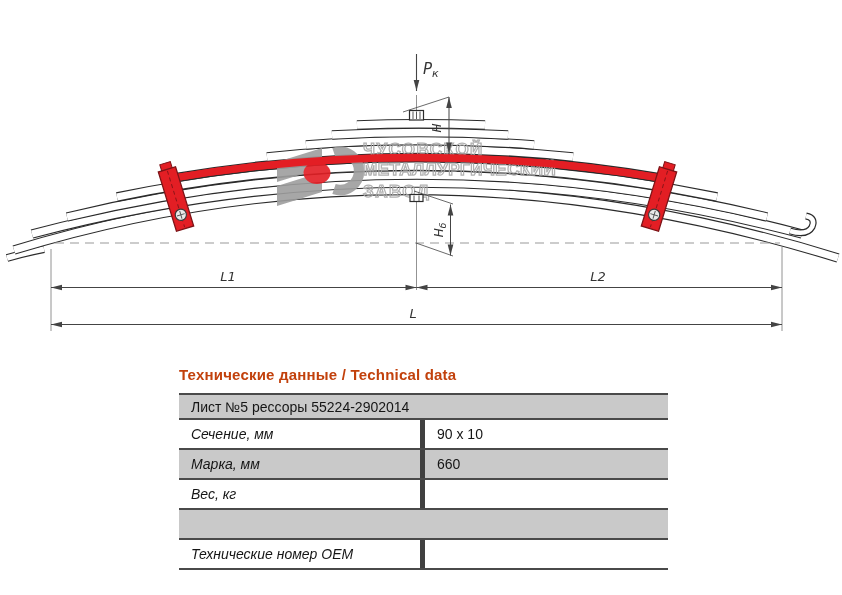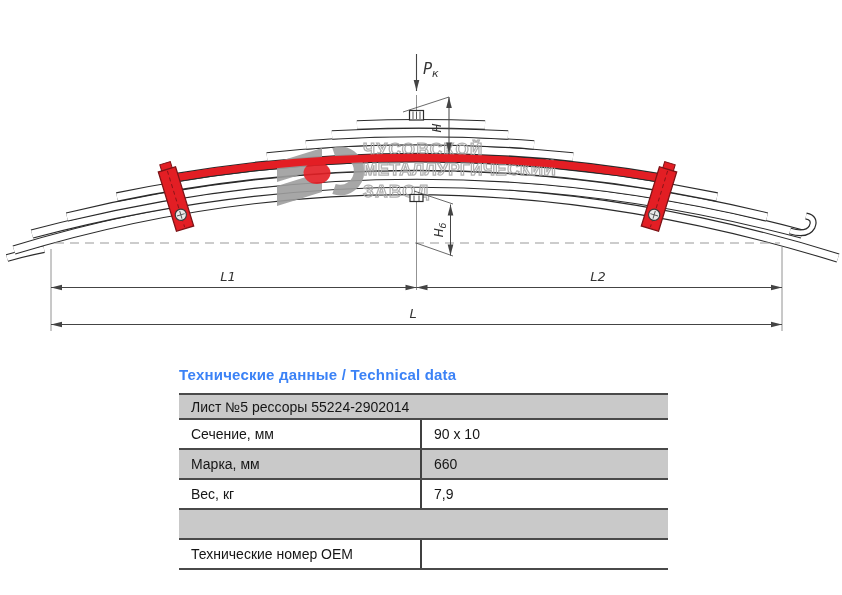--- a/index.html
+++ b/index.html
@@ -5,28 +5,28 @@
   html,body { margin:0; padding:0; background:#ffffff; }
   .stage {
     position:relative; width:842px; height:595px; background:#ffffff;
     font-family:"Liberation Sans", sans-serif; overflow:hidden;
   }
   svg.drawing { position:absolute; left:0; top:0; }
   .dimtext { font-family:"DejaVu Sans", sans-serif; font-style:italic; fill:#333333; }
   .wmtext { font-family:"Liberation Sans", sans-serif; font-weight:bold; fill:none; stroke:#a8a8a8; stroke-width:1.25px; }
 
   .tech { position:absolute; left:179px; top:366px; width:489px; }
-  .tech-title { color:#3b82f6; font-weight:bold; font-size:15px; margin:0 0 10px 0; letter-spacing:0.2px; }
+  .tech-title { color:#c2410c; font-weight:bold; font-size:15px; margin:0 0 10px 0; letter-spacing:0.2px; }
   .tbl { border-bottom:2px solid #4a4a4a; }
   .tr { display:flex; align-items:stretch; border-top:2px solid #4a4a4a; height:28px; font-size:14px; color:#161616; }
   .tr.head { height:23px;justify-content:flex-end; }
   .tr.gray { background:#c9c9c9; }
   .td { display:flex; align-items:center; }
   .td.full { padding-left:12px; flex:1; }
-  .td.label { width:229px; padding-left:12px; border-right:2px solid #404040; }
+  .td.label { width:229px; padding-left:12px; border-right:5px solid #404040;font-style:italic; }
   .td.value { flex:1; padding-left:12px; }
 </style>
 </head>
 <body>
 
 <div class="stage">
 
   <svg class="drawing" width="842" height="360" viewBox="0 0 842 360">
     <defs>
       <marker id="arr" markerUnits="userSpaceOnUse" markerWidth="12" markerHeight="8" refX="11.5" refY="4" orient="auto-start-reverse">
@@ -156,21 +156,20 @@
       <div class="tr">
         <div class="td label">Сечение, мм</div>
         <div class="td value">90 x 10</div>
       </div>
       <div class="tr gray">
         <div class="td label">Марка, мм</div>
         <div class="td value">660</div>
       </div>
       <div class="tr">
         <div class="td label">Вес, кг</div>
-        <div class="td value">7,9</div>
       </div>
       <div class="tr gray">
       </div>
       <div class="tr">
         <div class="td label">Технические номер OEM</div>
       </div>
     </div>
   </div>
 
 </div>

